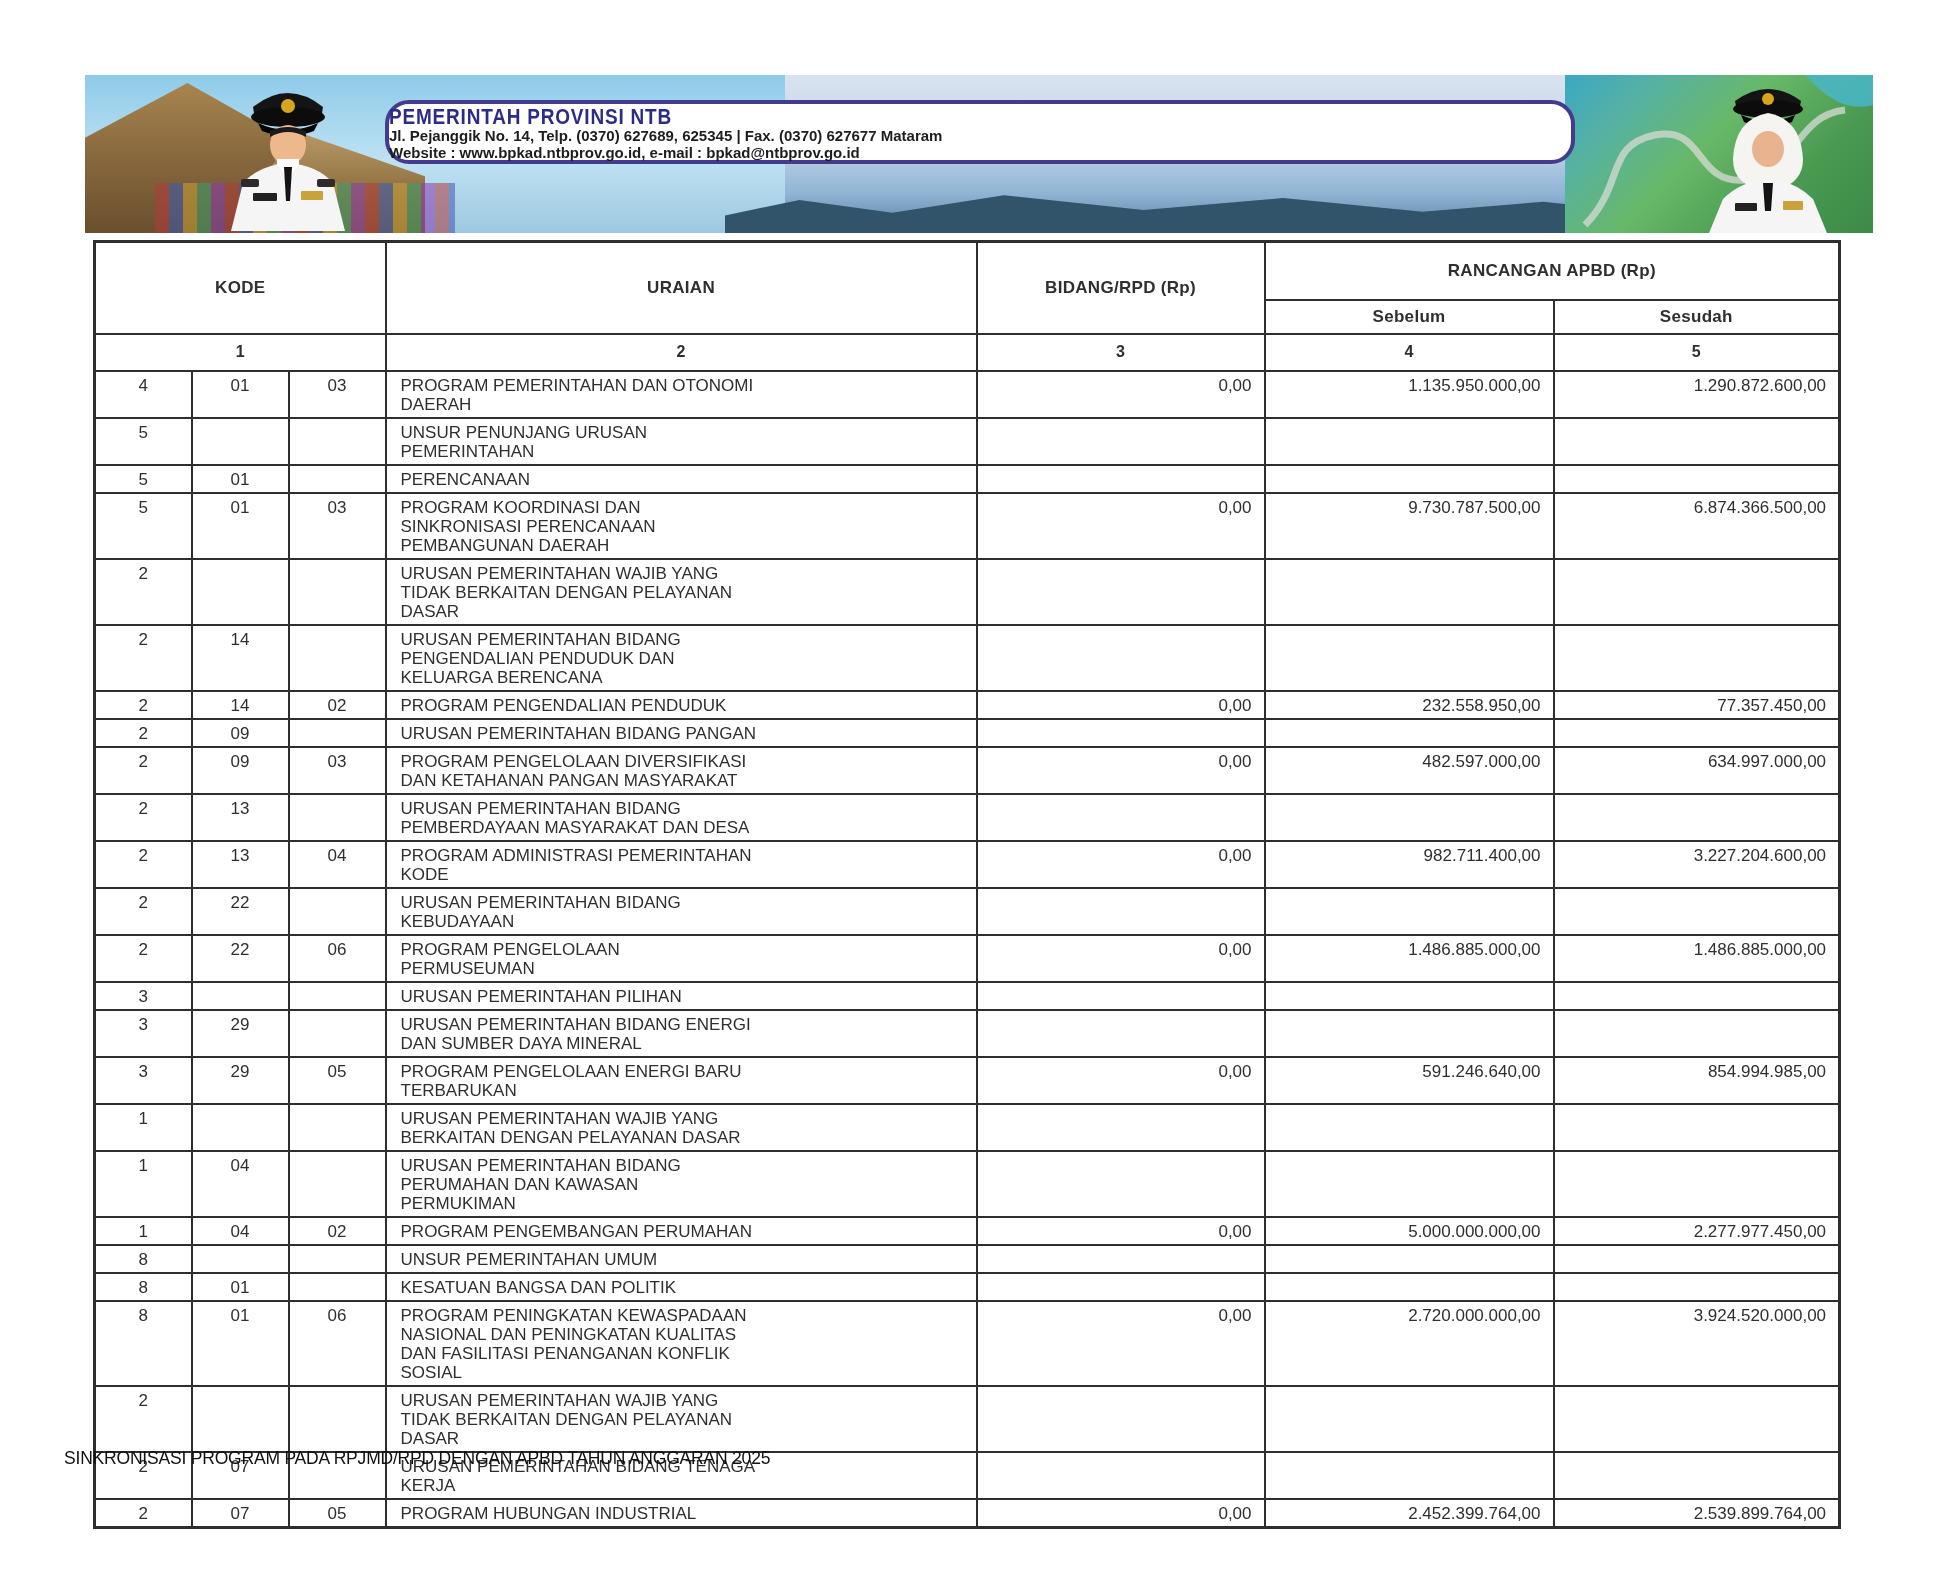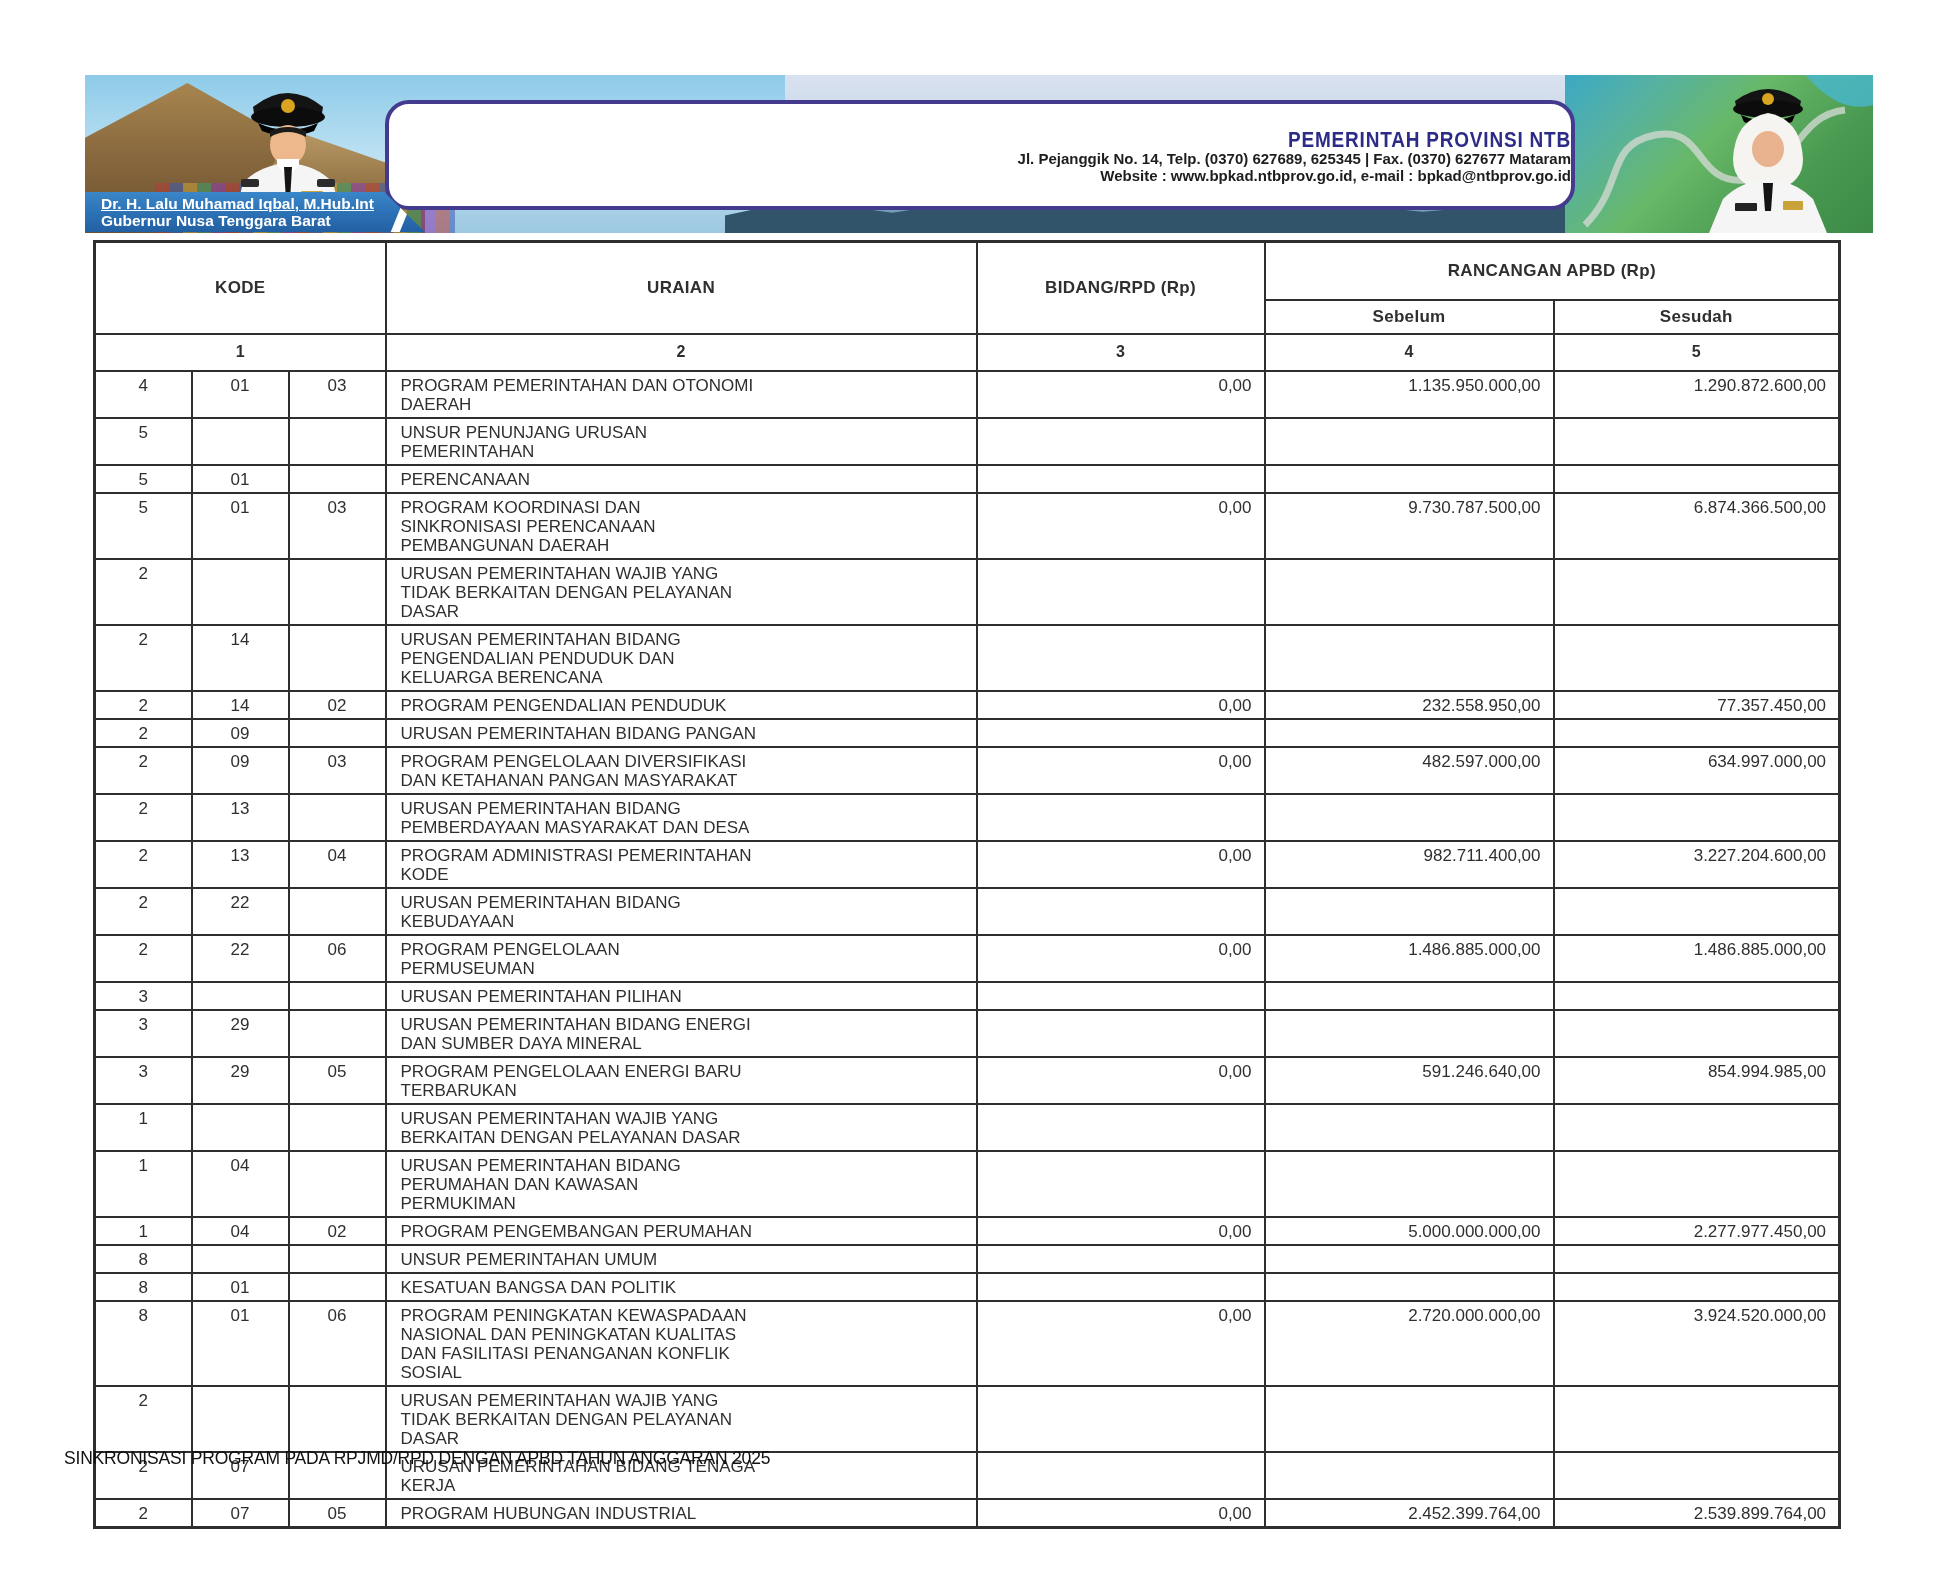--- a/index.html
+++ b/index.html
@@ -14,21 +14,21 @@
   .bz-market{left:70px;top:108px;width:300px;height:50px;background:repeating-linear-gradient(90deg,#b23a3a 0 14px,#3a5ab2 14px 28px,#caa23a 28px 42px,#3aa06a 42px 56px,#8a3ab2 56px 70px);opacity:.55;}
   .bz-mid-sky{left:700px;top:0;width:850px;height:158px;background:linear-gradient(180deg,#d9e2ef 0%,#c4d4e8 45%,#8fb4d4 75%,#5b7f9e 100%);}
   .bz-mountain{left:640px;top:112px;width:930px;height:46px;background:#31546b;clip-path:polygon(0 100%,0 62%,8% 28%,18% 56%,30% 18%,45% 50%,60% 24%,75% 54%,88% 32%,100% 58%,100% 100%);}
   .bz-right{left:1480px;top:0;width:308px;height:158px;background:linear-gradient(135deg,#3ba8c4 0%,#57b2a0 22%,#68b868 45%,#4a9a52 72%,#3c8a46 100%);}
   .bz-track{left:1480px;top:0;width:308px;height:158px;}
 
   .person{position:absolute;z-index:3;}
   .person-left{left:118px;top:4px;width:170px;height:152px;}
   .person-right{left:1598px;top:0px;width:170px;height:158px;}
 
-  .org-box{position:absolute;z-index:4;left:300px;top:25px;width:1190px;height:110px;background:#ffffff;border:4px solid #443a8e;border-radius:24px;box-sizing:border-box;display:flex;flex-direction:column;justify-content:center;align-items:flex-end;text-align:center;padding-top:2px;}
+  .org-box{position:absolute;z-index:4;left:300px;top:25px;width:1190px;height:64px;background:#ffffff;border:4px solid #443a8e;border-radius:24px;box-sizing:border-box;display:flex;flex-direction:column;justify-content:center;align-items:flex-start;text-align:center;padding-top:2px;}
   .org-line1{font-size:19px;font-weight:bold;color:#2c2c88;letter-spacing:.8px;line-height:21px;transform:scaleY(1.15);}
   .org-line2{font-size:31px;font-weight:bold;color:#2e6db4;letter-spacing:.4px;line-height:33px;}
   .org-line3,.org-line4{font-size:15px;font-weight:bold;color:#1d1d1d;line-height:17px;}
 
   .ribbon{position:absolute;z-index:5;height:40px;background:linear-gradient(180deg,#3a86c8 0%,#2e74b8 45%,#2260a2 100%);color:#fff;font-weight:bold;box-sizing:border-box;}
   .ribbon-left{left:0;top:117px;width:340px;clip-path:polygon(0 0,88% 0,100% 100%,0 100%);padding:3px 0 0 16px;}
   .ribbon-left::after{content:"";position:absolute;right:18px;top:-4px;width:9px;height:52px;background:#fff;transform:skewX(-22deg);}
   .ribbon-right{right:0;top:118px;width:318px;clip-path:polygon(12% 0,100% 0,100% 100%,0 100%);padding:3px 0 0 52px;}
   .ribbon-right::before{content:"";position:absolute;left:26px;top:-4px;width:9px;height:52px;background:#fff;transform:skewX(-22deg);}
   .ribbon .rb-name{display:block;font-size:15.5px;line-height:17px;text-decoration:underline;white-space:nowrap;}
@@ -101,24 +101,20 @@
       <rect x="100" y="126" width="20" height="9" rx="1" fill="#caa23a"></rect>
       <rect x="52" y="128" width="22" height="8" rx="1" fill="#222"></rect>
     </svg>
 
     <div class="org-box">
       <div class="org-line1">PEMERINTAH PROVINSI NTB</div>
       <div class="org-line3">Jl. Pejanggik No. 14, Telp. (0370) 627689, 625345 | Fax. (0370) 627677 Mataram</div>
       <div class="org-line4">Website : www.bpkad.ntbprov.go.id, e-mail : bpkad@ntbprov.go.id</div>
     </div>
 
-    <div class="ribbon ribbon-left">
-      <span class="rb-name">Dr. H. Lalu Muhamad Iqbal, M.Hub.Int</span>
-      <span class="rb-title">Gubernur Nusa Tenggara Barat</span>
-    </div>
   </header>
 
   <table class="grid">
     <colgroup>
       <col class="c-k">
         <col class="c-k">
         <col class="c-k">
         <col class="c-u">
         <col class="c-r">
         <col class="c-s1">

